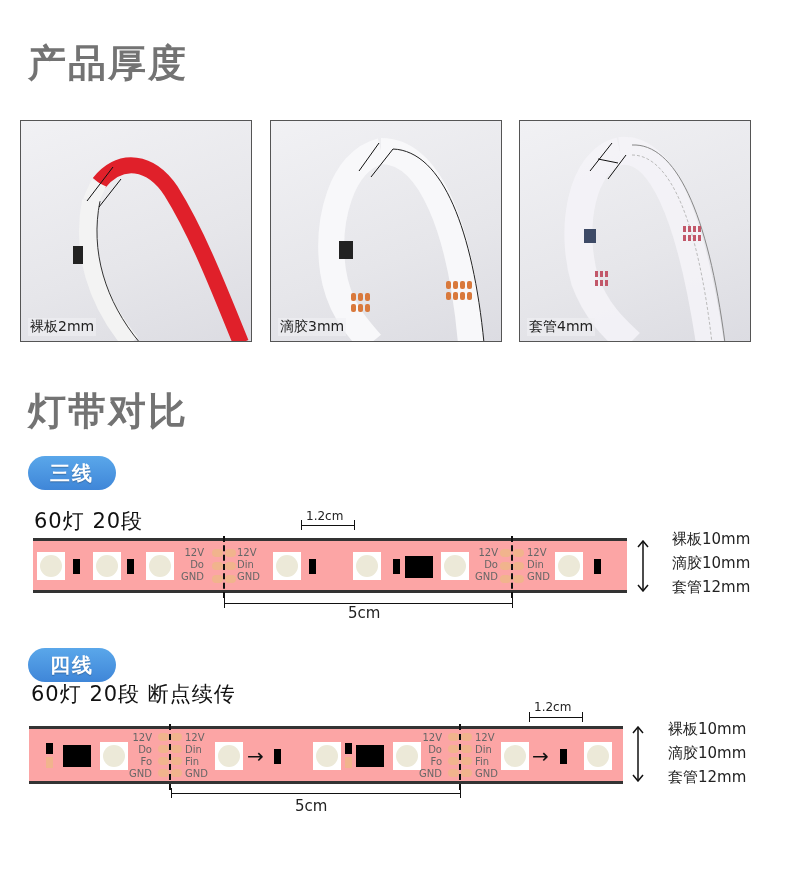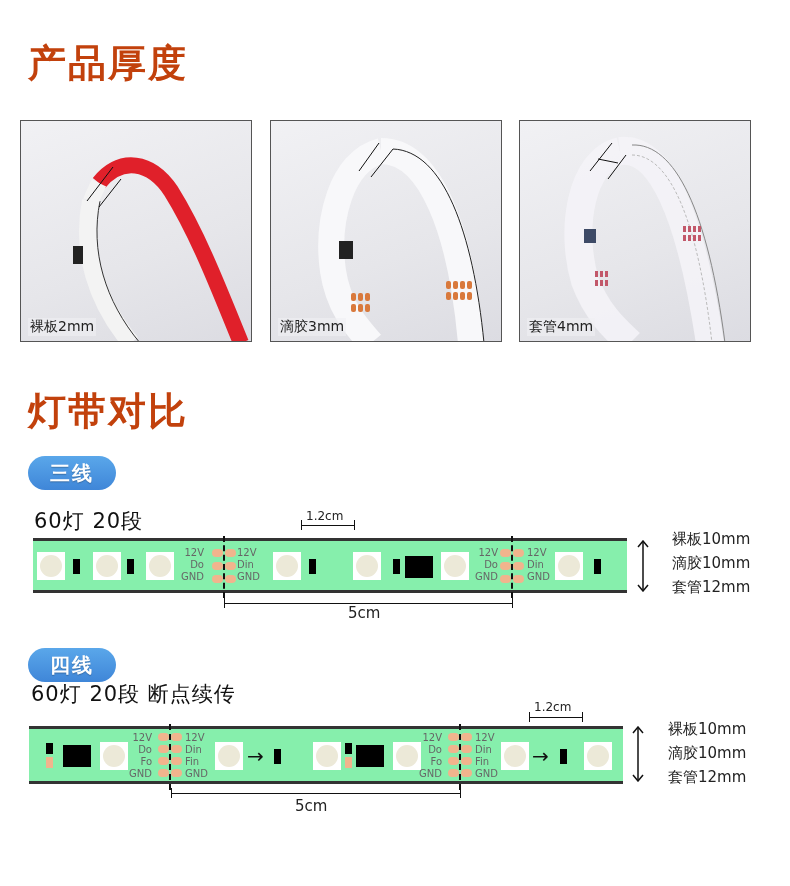--- a/index.html
+++ b/index.html
@@ -1,34 +1,34 @@
 <!DOCTYPE html>
 <html><head>
 <meta charset="utf-8">
 <style>
   * { box-sizing: border-box; margin: 0; padding: 0; }
   html, body { width: 790px; height: 886px; background: #ffffff; overflow: hidden; }
   body { position: relative; font-family: "DejaVu Sans", "Liberation Sans", sans-serif; color: #111; }
   .abs { position: absolute; }
 
-  .h1 { font-size: 38px; font-weight: bold; letter-spacing: 2px; color: #c2410c; line-height: 1; }
+  .h1 { font-size: 38px; font-weight: bold; letter-spacing: 2px; color: #737373; line-height: 1; }
 
   .photo { position: absolute; top: 120px; width: 232px; height: 222px; border: 1px solid #555;
            background: linear-gradient(160deg, #f1f1f4 0%, #e6e6ea 60%, #dcdce2 100%); overflow: hidden; }
   .photo svg { position: absolute; left: 0; top: 0; }
   .photo-label { position: absolute; left: 7px; bottom: 5px; font-size: 14px; color: #222; background: rgba(240,240,244,0.6); padding: 0 2px; }
 
   .pill { position: absolute; width: 88px; height: 34px; border-radius: 17px;
           background: linear-gradient(180deg, #5aa7ea 0%, #3f86d8 100%);
           color: #fff; font-size: 20px; font-weight: bold; text-align: center; line-height: 34px; letter-spacing: 2px;
           text-shadow: 0 1px 1px rgba(0,0,0,0.25); }
 
   .subtitle { position: absolute; font-size: 21px; color: #111; letter-spacing: 1px; }
 
-  .strip { position: absolute; background: #86efac; border-top: 3px solid #333; border-bottom: 3px solid #333; }
+  .strip { position: absolute; background: #fca5a5; border-top: 3px solid #333; border-bottom: 3px solid #333; }
   .led { position: absolute; width: 28px; height: 28px; background: #fff; }
   .led::after { content: ""; position: absolute; left: 3px; top: 3px; width: 22px; height: 22px; border-radius: 50%; background: #ece9d8; }
   .res { position: absolute; width: 7px; height: 15px; background: #000; }
   .ic { position: absolute; width: 28px; height: 22px; background: #000; }
   .pad { position: absolute; width: 11px; height: 8px; background: #f1b48d; border-radius: 4px; }
   .cut { position: absolute; width: 0; border-left: 2px dashed #111; }
   .plabel { position: absolute; font-size: 10px; color: #666; line-height: 12px; }
   .plabel.r { text-align: right; }
   .arrow-r { position: absolute; font-size: 20px; line-height: 20px; color: #111; }
 

